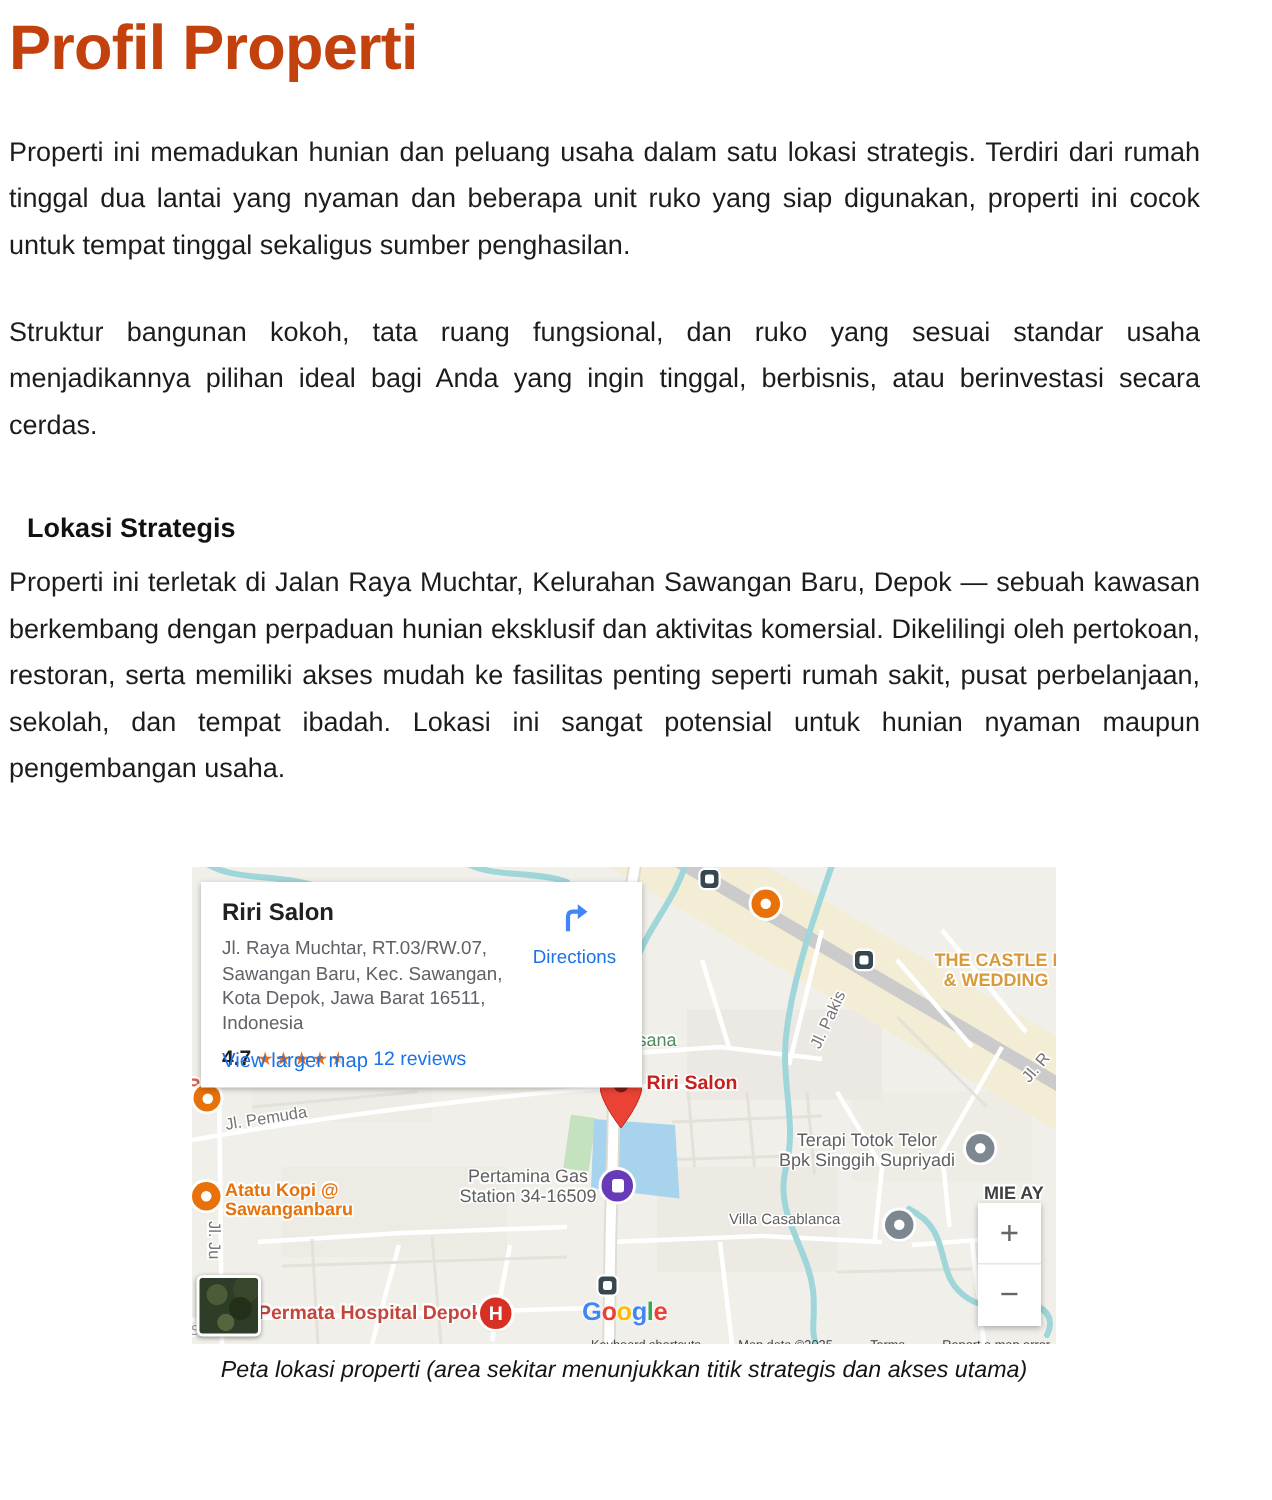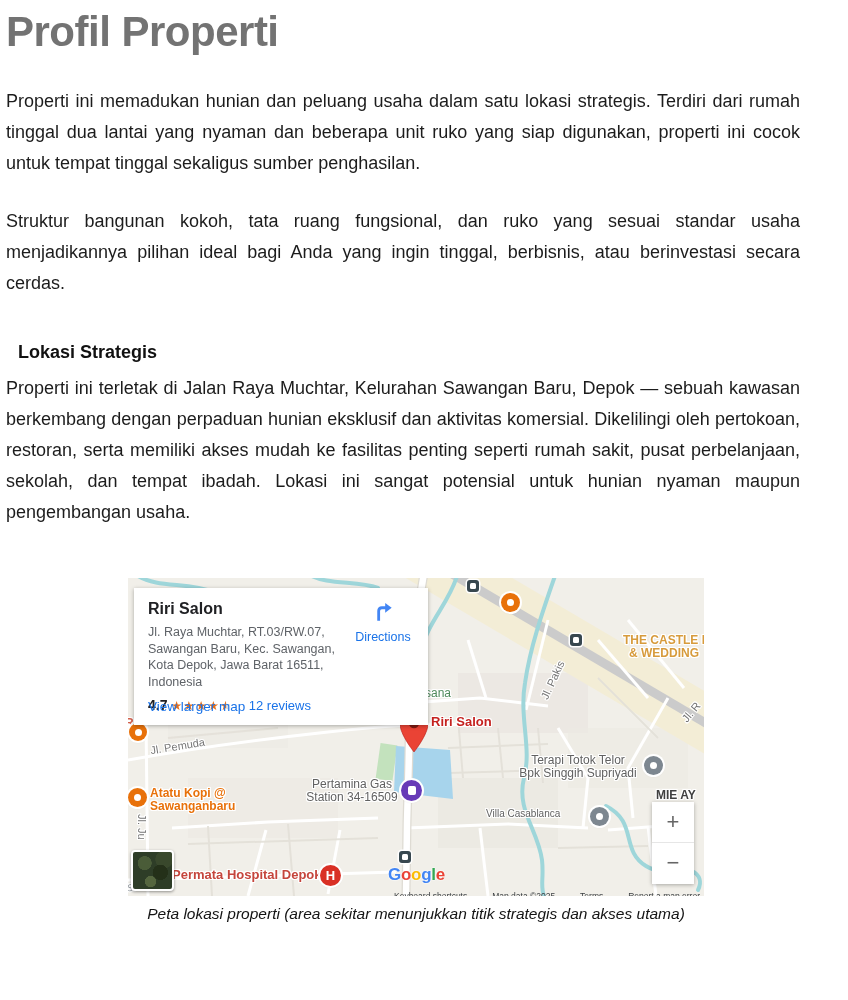--- a/index.html
+++ b/index.html
@@ -1,19 +1,19 @@
 <!DOCTYPE html>
 <html><head>
 <meta charset="utf-8">
 <style>
   * { box-sizing: border-box; margin: 0; padding: 0; }
   html,body { width: 848px; height: 1000px; background: #ffffff; overflow: hidden; }
   body { font-family: "Liberation Sans", sans-serif; color: #1c1c1c; }
 
-  .page-title { font-size: 42px; font-weight: 700; letter-spacing: -0.5px; margin: 8px 0 0 6px; color: #737373; }
+  .page-title { font-size: 42px; font-weight: 700; letter-spacing: -0.5px; margin: 8px 0 0 6px; color: #c2410c; }
 
   .body-para { font-size: 18px; line-height: 31px; text-align: justify; margin: 27px 48px 0 6px; color: #1c1c1c; }
   .body-para.first { margin-top: 30px; }
 
   .tagline { width: 781px; margin: 57px 0 0 6px; text-align: center; font-size: 19px; font-weight: 700;
              text-decoration: underline; text-underline-offset: 3px; color: #111; }
 
   .section-heading { font-size: 18px; font-weight: 700; margin: 43px 0 0 18px; color: #111; }
   .body-para.after-heading { margin-top: 10px; }
 

